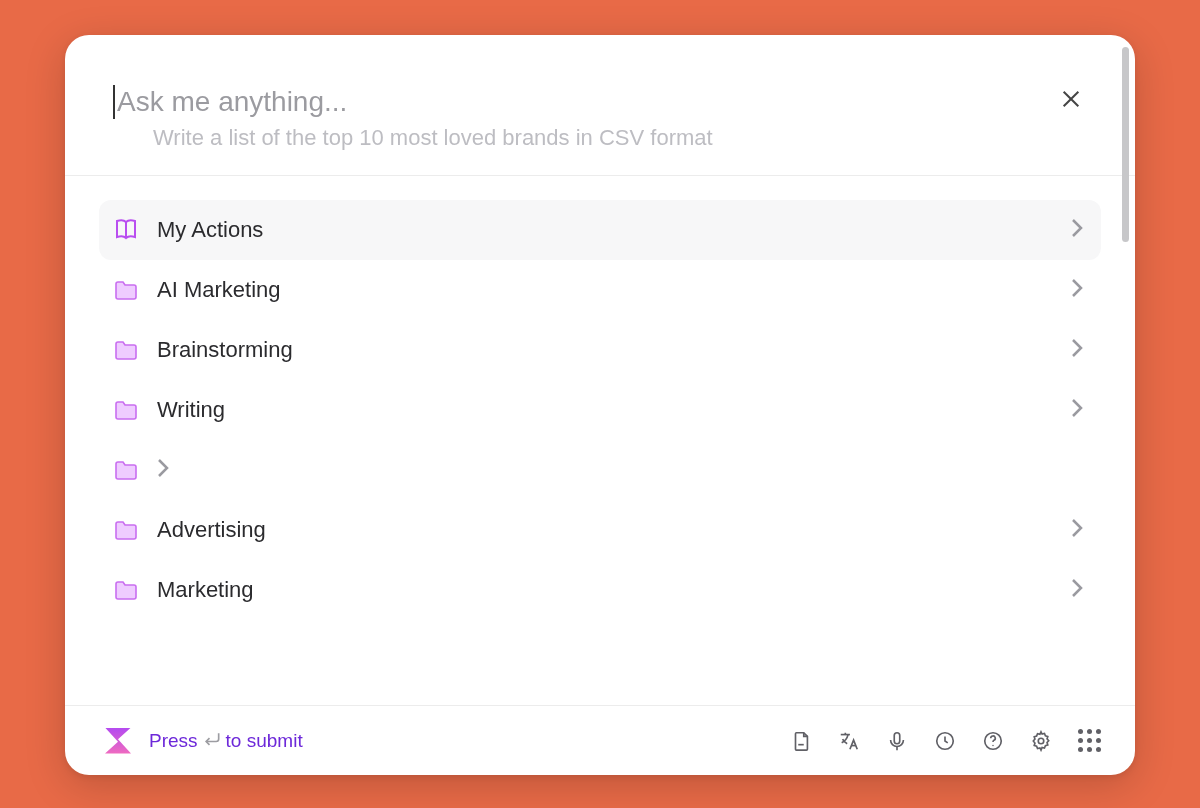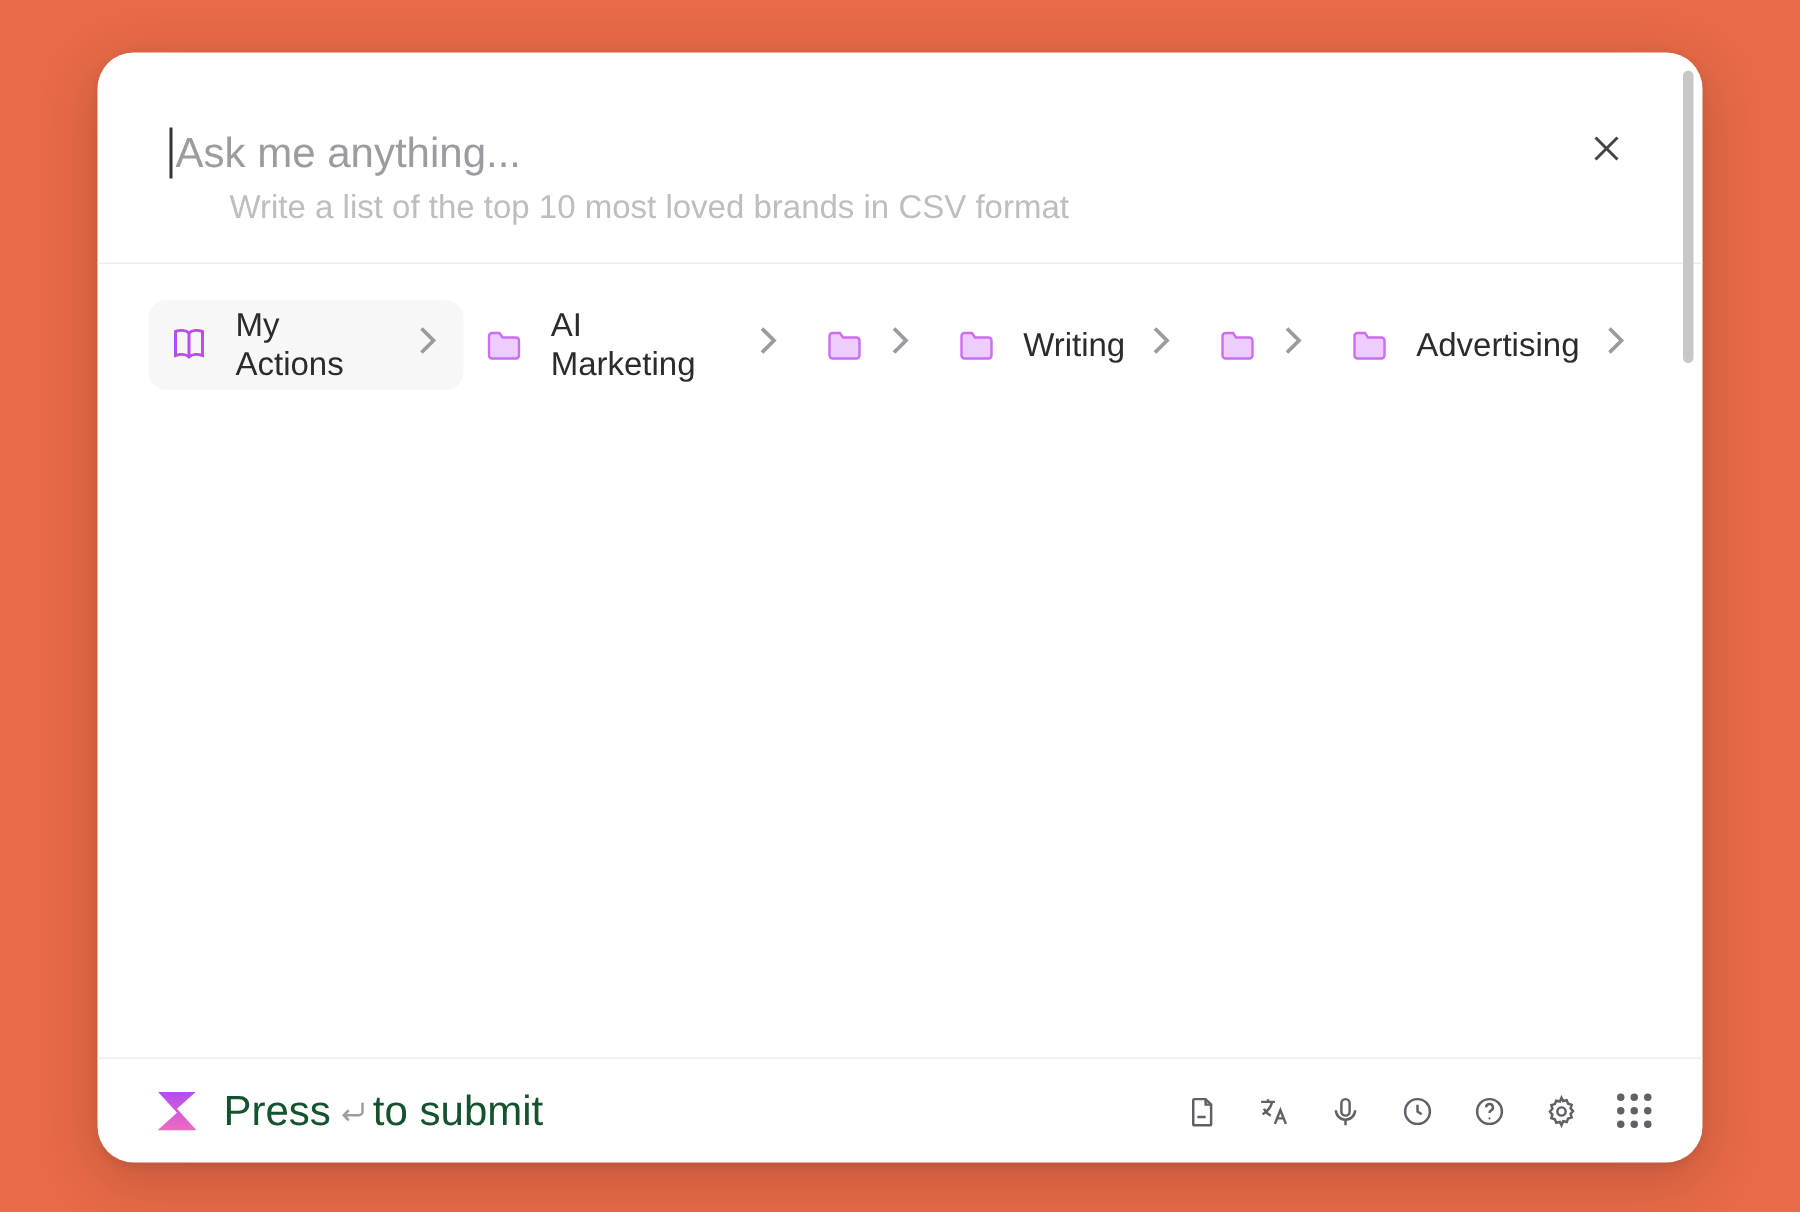--- a/index.html
+++ b/index.html
@@ -62,21 +62,21 @@
   .body-area {
     flex: 1;
     overflow: hidden;
     padding: 24px 34px 0 34px;
   }
   .section-title {
     font-size: 20px;
     color: #77777c;
     margin: 0 0 14px 14px;
   }
-  .list { display:flex; }
+  .list { display:flex; flex-direction:column; }
   .item {
     display: flex;
     align-items: center;
     height: 60px;
     padding: 0 18px 0 14px;
     border-radius: 12px;
     cursor: pointer;
     gap: 18px;
   }
   .item.selected { background:#f7f7f8; }
@@ -92,22 +92,22 @@
     display:flex; align-items:center;
     padding: 0 34px 0 40px;
     gap: 18px;
   }
   .logo {
     width:26px;height:26px;
     background: linear-gradient(180deg,#b44bf0 0%,#f06bbf 100%);
     clip-path: polygon(0 0,100% 0,50% 45%,100% 100%,0 100%,50% 55%);
   }
   .hint {
-    font-size:28px; color:#14532d;
-    display:flex; align-items:center; gap:4px;
+    font-size:19px; color:#6d28d9;
+    display:flex; align-items:flex-start; gap:4px;
     flex:1;
   }
   .hint .ret{display:inline-flex;align-items:center;}
   .hint .ret svg{width:20px;height:18px;stroke:#9d9da2;stroke-width:2;fill:none;}
   .footer-icons { display:flex; gap:24px; align-items:center; }
   .footer-icons .fi{width:24px;height:24px;display:flex;align-items:center;justify-content:center;cursor:pointer;}
   .footer-icons svg{width:22px;height:22px;stroke:#606066;stroke-width:1.8;fill:none;}
   .grid-dots{display:grid;grid-template-columns:repeat(3,5px);grid-template-rows:repeat(3,5px);gap:4px;}
   .grid-dots span{width:5px;height:5px;background:#606066;border-radius:50%;}
 </style>
@@ -151,20 +151,21 @@
           <span class="chev"><svg viewBox="0 0 12 20">
               <polyline points="2,2 10,10 2,18"></polyline>
             </svg></span>
         </div>
         <div class="item">
           <span class="icon">
             <svg class="folder-svg" viewBox="0 0 24 22">
               <path d="M2 5a2 2 0 0 1 2-2h5l2 3h9a2 2 0 0 1 2 2v10a2 2 0 0 1-2 2H4a2 2 0 0 1-2-2V5z"></path>
             </svg>
           </span>
+          <span class="label">Brainstorming</span>
           <span class="chev"><svg viewBox="0 0 12 20">
               <polyline points="2,2 10,10 2,18"></polyline>
             </svg></span>
         </div>
         <div class="item">
           <span class="icon">
             <svg class="folder-svg" viewBox="0 0 24 22">
               <path d="M2 5a2 2 0 0 1 2-2h5l2 3h9a2 2 0 0 1 2 2v10a2 2 0 0 1-2 2H4a2 2 0 0 1-2-2V5z"></path>
             </svg>
           </span>
@@ -183,20 +184,31 @@
               <polyline points="2,2 10,10 2,18"></polyline>
             </svg></span>
         </div>
         <div class="item">
           <span class="icon">
             <svg class="folder-svg" viewBox="0 0 24 22">
               <path d="M2 5a2 2 0 0 1 2-2h5l2 3h9a2 2 0 0 1 2 2v10a2 2 0 0 1-2 2H4a2 2 0 0 1-2-2V5z"></path>
             </svg>
           </span>
           <span class="label">Advertising</span>
+          <span class="chev"><svg viewBox="0 0 12 20">
+              <polyline points="2,2 10,10 2,18"></polyline>
+            </svg></span>
+        </div>
+        <div class="item">
+          <span class="icon">
+            <svg class="folder-svg" viewBox="0 0 24 22">
+              <path d="M2 5a2 2 0 0 1 2-2h5l2 3h9a2 2 0 0 1 2 2v10a2 2 0 0 1-2 2H4a2 2 0 0 1-2-2V5z"></path>
+            </svg>
+          </span>
+          <span class="label">Marketing</span>
           <span class="chev"><svg viewBox="0 0 12 20">
               <polyline points="2,2 10,10 2,18"></polyline>
             </svg></span>
         </div>
       </div>
   </div>
 
   <div class="footer">
     <div class="logo"></div>
     <div class="hint">

